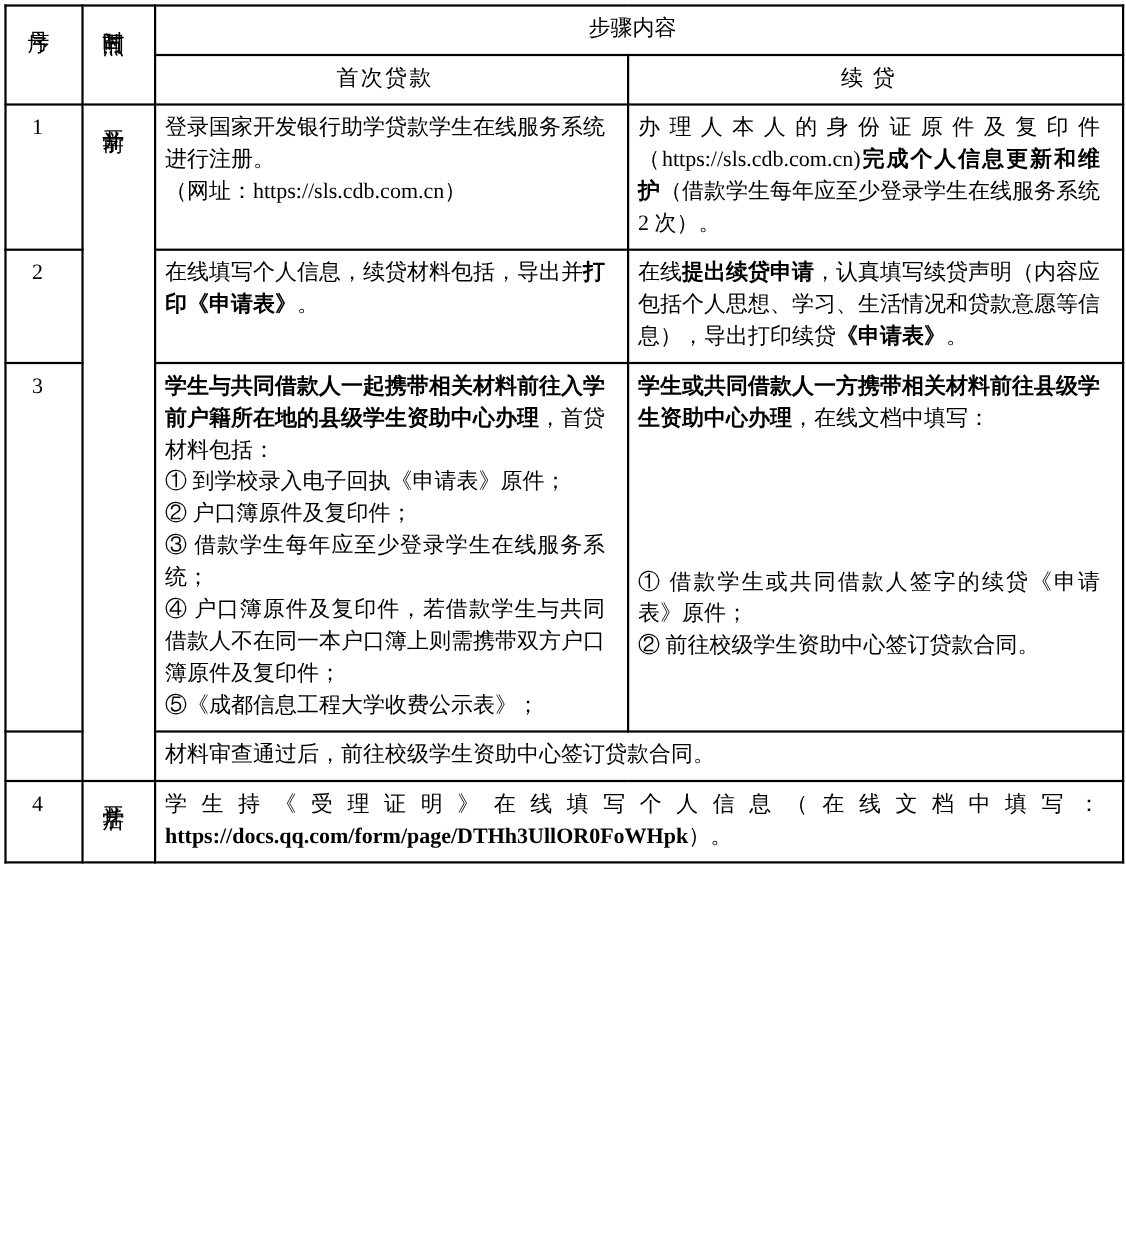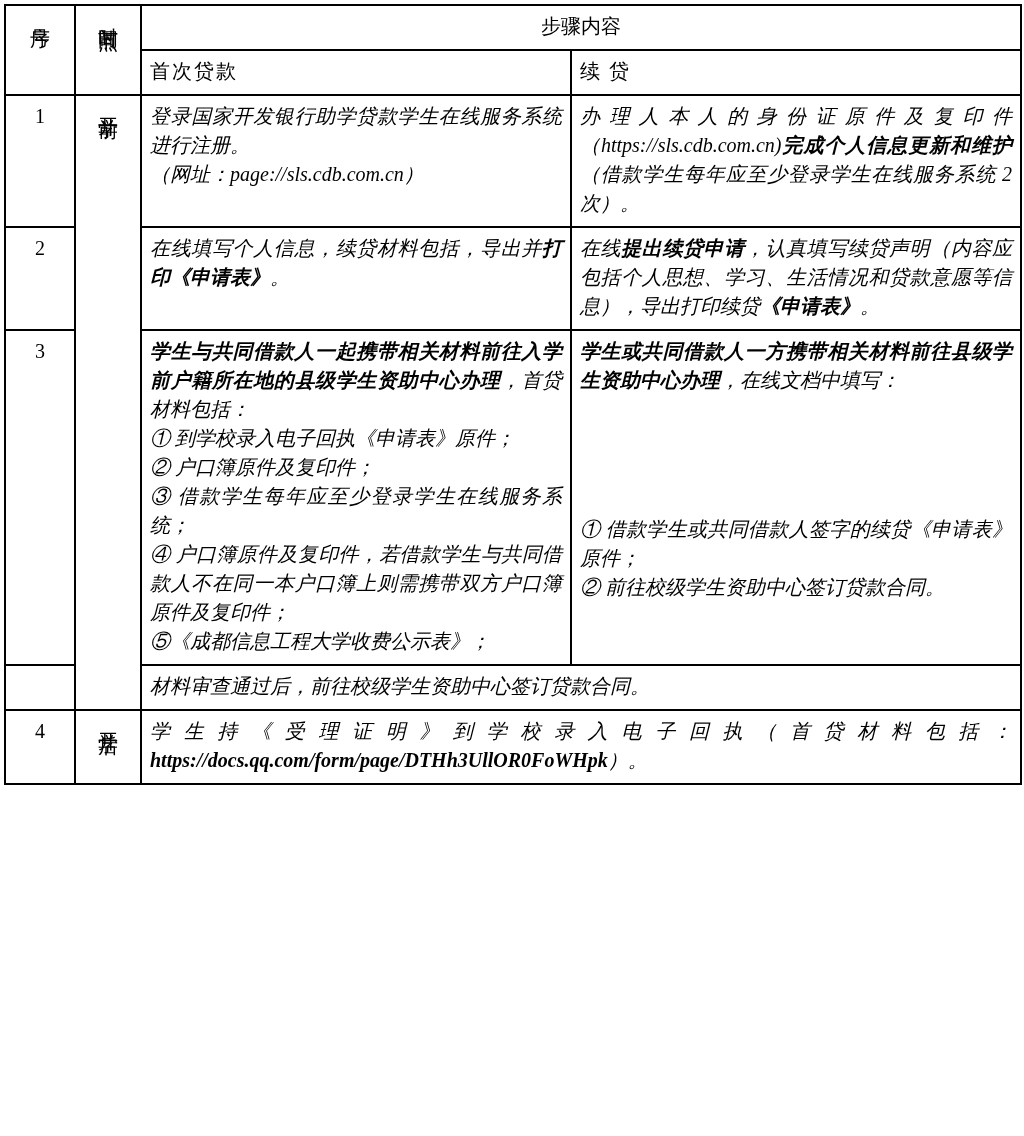--- a/index.html
+++ b/index.html
@@ -21,36 +21,37 @@
   }
   table.doc-table {
     border-collapse: collapse;
     width: 1016px;
     margin: 4px 0 0 4px;
     table-layout: fixed;
   }
   table.doc-table td {
     border: 2px solid #000000;
     vertical-align: top;
-    padding: 6px 8px 8px 8px;
+    padding: 6px 20px 8px 8px;
     font-size: 20px;
     line-height: 1.45;
   }
   
   col.c-no    { width: 70px; }
   col.c-time  { width: 66px; }
   col.c-first { width: 430px; }
   col.c-renew { width: 450px; }
   .head-span {
     text-align: center;
     vertical-align: middle;
     font-size: 22px;
     padding: 8px 0 10px 0;
   }
   .head-sub {
+    text-align: center;
     vertical-align: middle;
     font-size: 22px;
     padding: 28px 0 30px 0;
     letter-spacing: 2px;
   }
   .vert-two {
     writing-mode: vertical-rl;
     text-orientation: upright;
     display: inline-block;
     line-height: 1.15;
@@ -70,21 +71,20 @@
   .time-cell {
     text-align: center;
     vertical-align: middle;
     padding: 0;
   }
   .body-text {
     text-align: justify;
     text-justify: inter-ideograph;
     font-size: 20px;
     line-height: 1.5;
-    font-style: italic;
   }
   .bold { font-weight: bold; }
   p.ln {
     margin: 0;
     padding: 0;
   }
   .gap-block {
     display: block;
     height: 120px;
   }
@@ -122,21 +122,21 @@
 
       <tr>
         <td class="num-cell">1</td>
         <td rowspan="4" class="time-cell">
           <div class="vert-wrap">
               <span class="vert-two">开学前</span>
             </div>
         </td>
         <td class="body-text">
           <p class="ln">登录国家开发银行助学贷款学生在线服务系统进行注册。</p>
-          <p class="ln">（网址：page://sls.cdb.com.cn）</p>
+          <p class="ln">（网址：https://sls.cdb.com.cn）</p>
         </td>
         <td class="body-text">
           <span>办理人本人的身份证原件及复印件（https://sls.cdb.com.cn)</span><span class="bold">完成个人信息更新和维护</span><span>（借款学生每年应至少登录学生在线服务系统 2 次）。</span>
         </td>
       </tr>
 
       <tr>
         <td class="num-cell">2</td>
         <td class="body-text">
           <span>在线填写个人信息，续贷材料包括，导出并</span><span class="bold">打印《申请表》</span><span>。</span>
@@ -170,18 +170,18 @@
       </tr>
 
       <tr>
         <td class="num-cell">4</td>
         <td class="time-cell">
           <div class="vert-wrap">
               <span class="vert-two">开学后</span>
             </div>
         </td>
         <td colspan="2" class="body-text">
-          <span>学生持《受理证明》到学校录入电子回执（首贷材料包括：</span><span class="bold">https://docs.qq.com/form/page/DTHh3UllOR0FoWHpk</span><span>）。</span>
+          <span>学生持《受理证明》在线填写个人信息（在线文档中填写：</span><span class="bold">https://docs.qq.com/form/page/DTHh3UllOR0FoWHpk</span><span>）。</span>
         </td>
       </tr>
     </tbody>
   </table>
 </div>
 
 </body></html>

